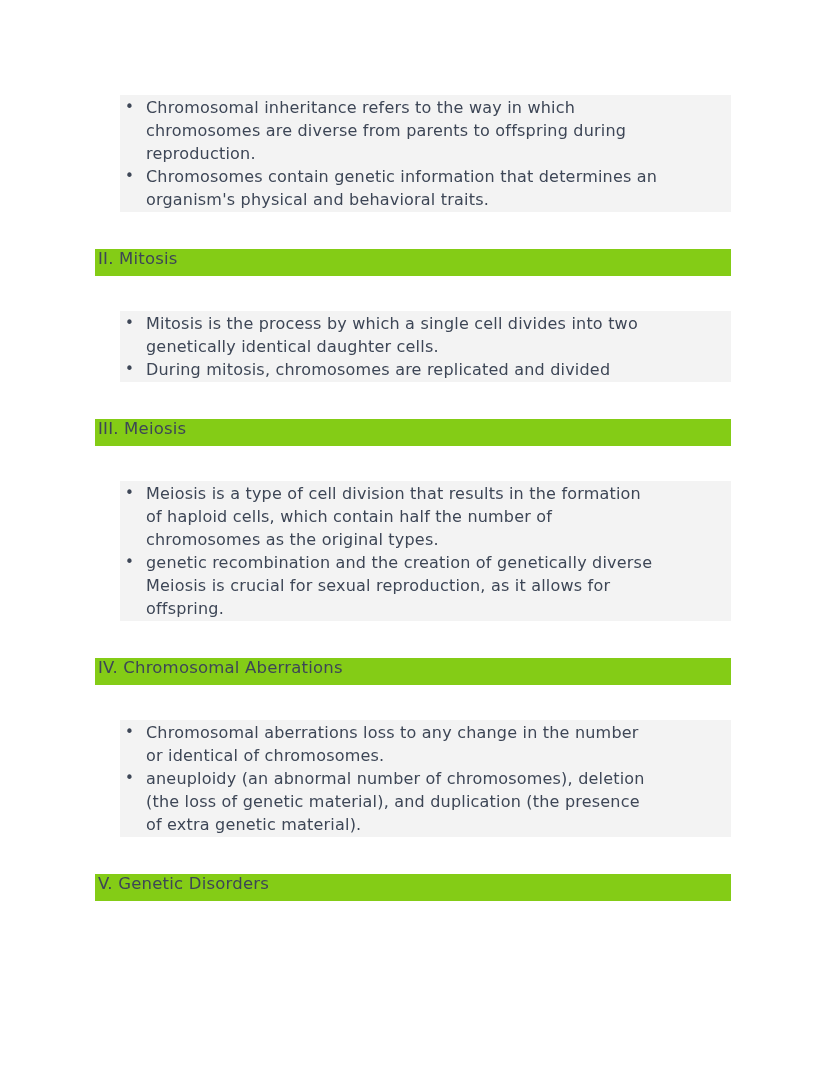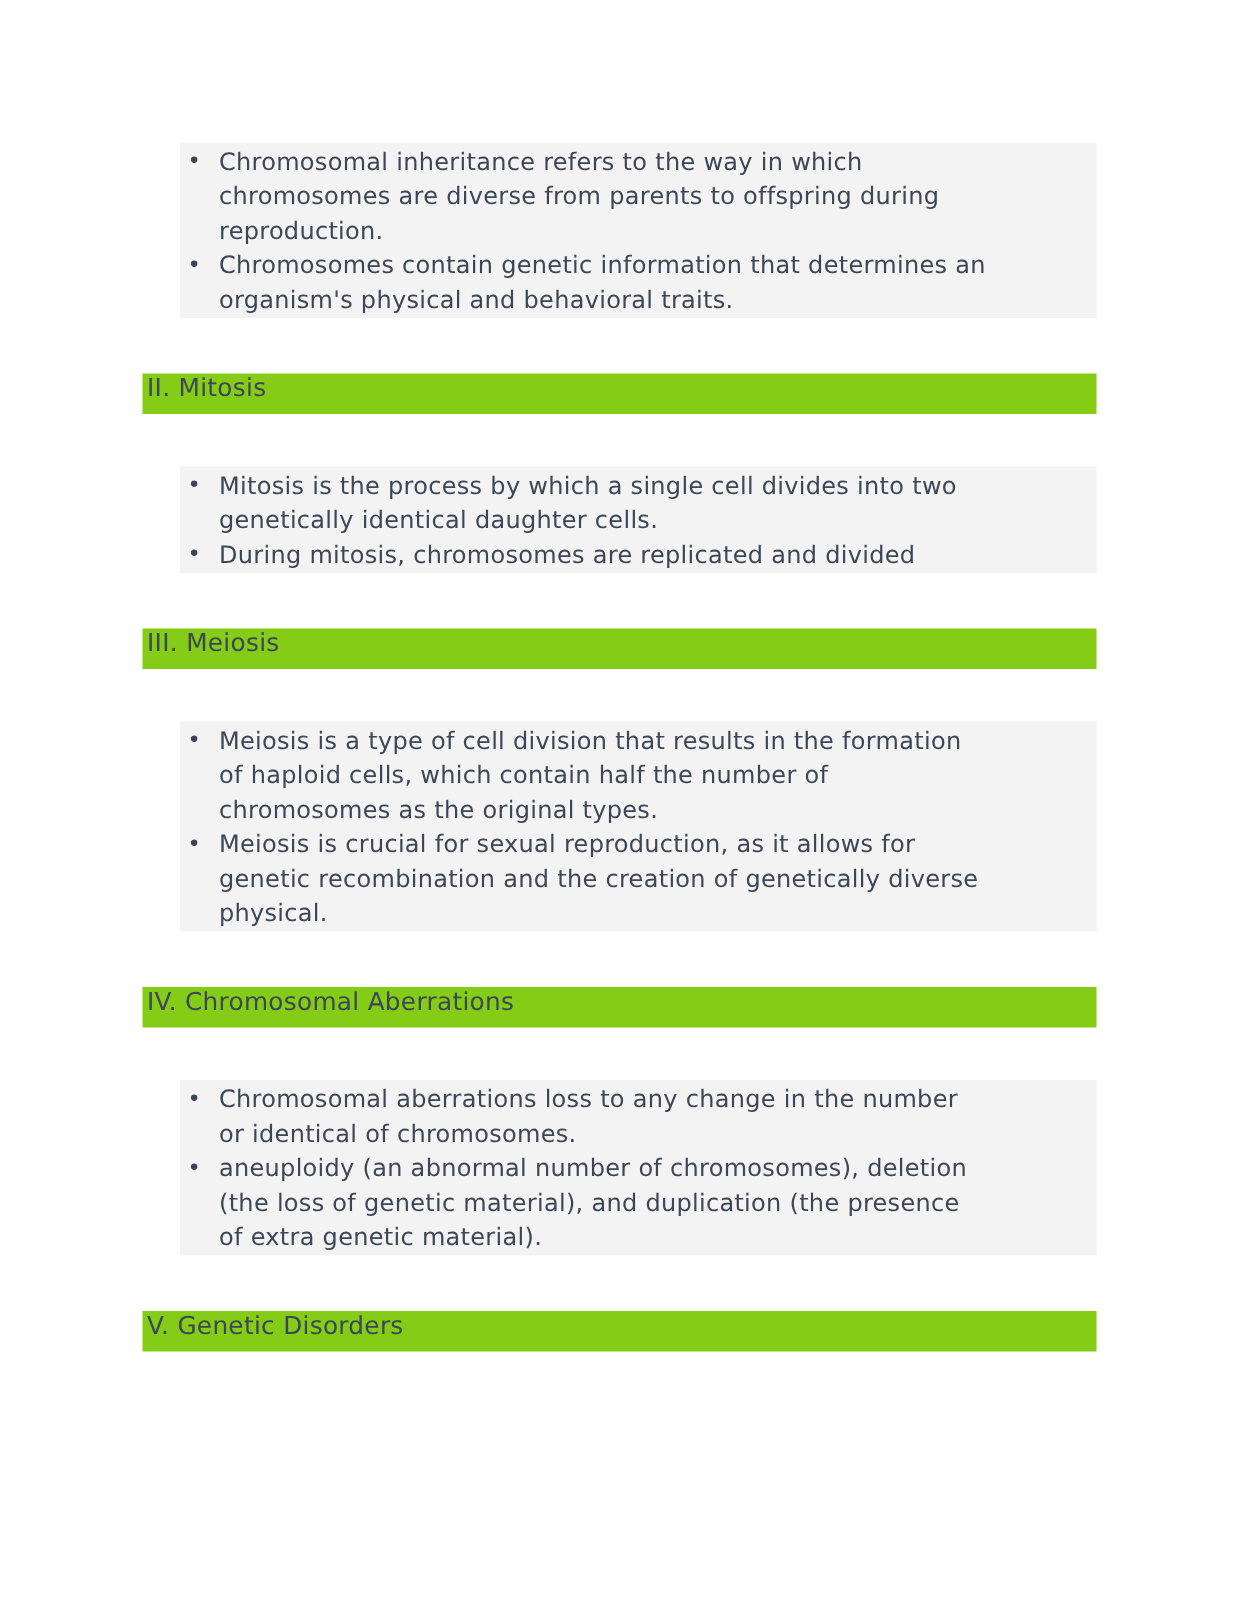--- a/index.html
+++ b/index.html
@@ -100,23 +100,23 @@
       </div>
       <div class="list-block">
         <div class="bullet-item">
           <span class="bullet-marker">•</span>
           <div class="bullet-line">Meiosis is a type of cell division that results in the formation</div>
           <div class="bullet-line">of haploid cells, which contain half the number of</div>
           <div class="bullet-line">chromosomes as the original types.</div>
         </div>
         <div class="bullet-item">
           <span class="bullet-marker">•</span>
+          <div class="bullet-line">genetic recombination and the creation of genetically diverse</div>
           <div class="bullet-line">Meiosis is crucial for sexual reproduction, as it allows for</div>
-          <div class="bullet-line">genetic recombination and the creation of genetically diverse</div>
-          <div class="bullet-line">physical.</div>
+          <div class="bullet-line">offspring.</div>
         </div>
       </div>
       <div class="heading-block">
         <span class="heading-label">IV. Chromosomal Aberrations</span>
       </div>
       <div class="list-block">
         <div class="bullet-item">
           <span class="bullet-marker">•</span>
           <div class="bullet-line">Chromosomal aberrations loss to any change in the number</div>
           <div class="bullet-line">or identical of chromosomes.</div>

